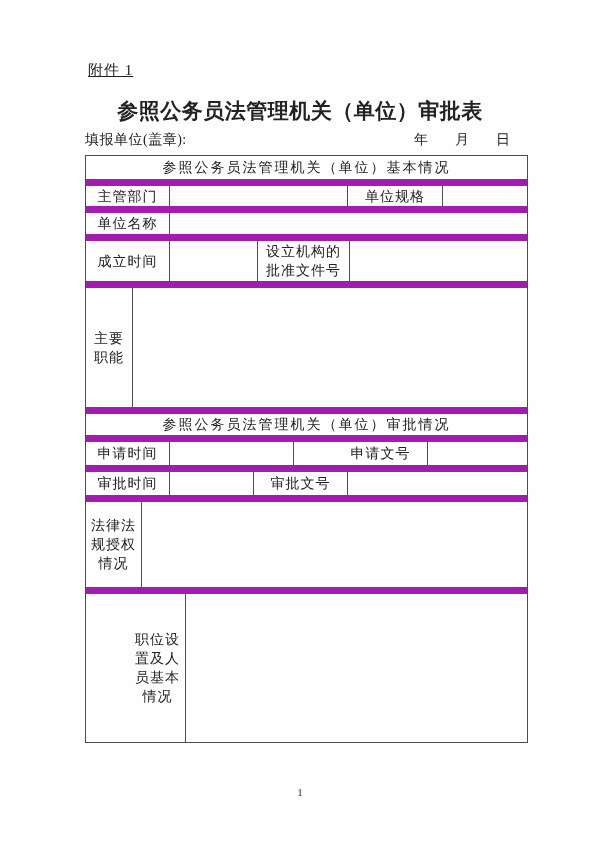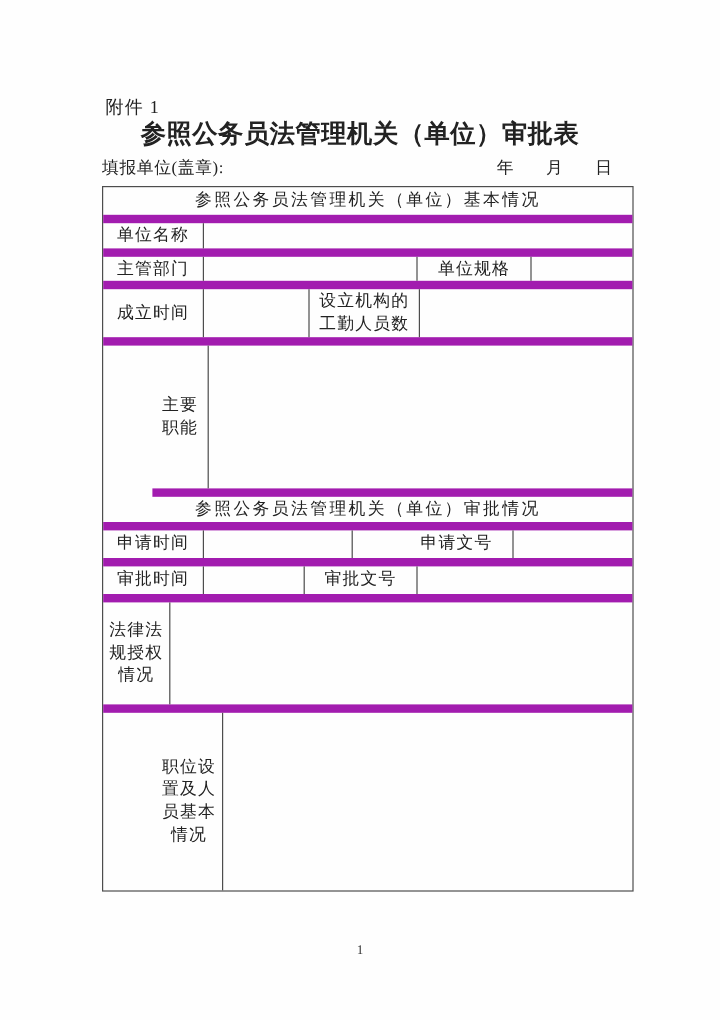--- a/index.html
+++ b/index.html
@@ -11,23 +11,24 @@
     color: #222222;
   }
   .page {
     position: relative;
     width: 600px; height: 850px;
     background: #fefefe;
     overflow: hidden;
   }
   .attachment {
     position: absolute;
-    left: 88px; top: 80px;
+    left: 88px; top: 61px;
     font-size: 15px;
     letter-spacing: 1px;
+    text-decoration: underline;
   }
   .doc-title {
     position: absolute;
     left: 0; top: 97px; width: 600px;
     text-align: center;
     font-size: 21px;
     font-weight: bold;
     letter-spacing: 0.5px;
   }
   .fill-line {
@@ -84,21 +85,21 @@
     align-items: center;
     justify-content: center;
   }
   .sect-hdr .lbl { letter-spacing: 2px; }
   
   .h-r1  { height: 30px; }
   .h-r2  { height: 28px; }
   .h-r3  { height: 27px; }
   .h-r4  { height: 47px; }
   .h-r5  { height: 45px; }
-  .h-r6  { height: 126px; margin-left: 41px; }
+  .h-r6  { height: 126px; }
   .h-r7  { height: 28px; }
   .h-r8  { height: 30px; gap: 40px; }
   .h-r9  { height: 30px; }
   .h-r10 { height: 92px; }
   
   .w-label   { width: 84px; }
   .w-blank1  { width: 178px; }
   .w-spec    { width: 95px; }
   .w-c2      { width: 88px; }
   .w-c3      { width: 92px; }
@@ -143,46 +144,46 @@
   </div>
 
   <div class="tbl">
 
     <div class="row h-r1">
       <div class="cell end sect-hdr">
         <span class="lbl">参照公务员法管理机关（单位）基本情况</span>
       </div>
     </div>
 
-    <div class="row h-r2">
-      <div class="cell w-label">
-        <span class="lbl">单位名称</span>
-      </div>
-      <div class="cell end"></div>
-    </div>
-
     <div class="row h-r3">
       <div class="cell w-label">
         <span class="lbl">主管部门</span>
       </div>
       <div class="cell w-blank1"></div>
       <div class="cell w-spec">
         <span class="lbl">单位规格</span>
       </div>
       <div class="cell end"></div>
     </div>
 
+    <div class="row h-r2">
+      <div class="cell w-label">
+        <span class="lbl">单位名称</span>
+      </div>
+      <div class="cell end"></div>
+    </div>
+
     <div class="row h-r4">
       <div class="cell w-label">
         <span class="lbl">成立时间</span>
       </div>
       <div class="cell w-c2"></div>
       <div class="cell w-c3">
         <span class="lbl">设立机构的
-工勤人员数</span>
+批准文件号</span>
       </div>
       <div class="cell end"></div>
     </div>
 
 
     <div class="row h-r6">
       <div class="cell w-narrow">
         <span class="lbl">主要
 职能</span>
       </div>

